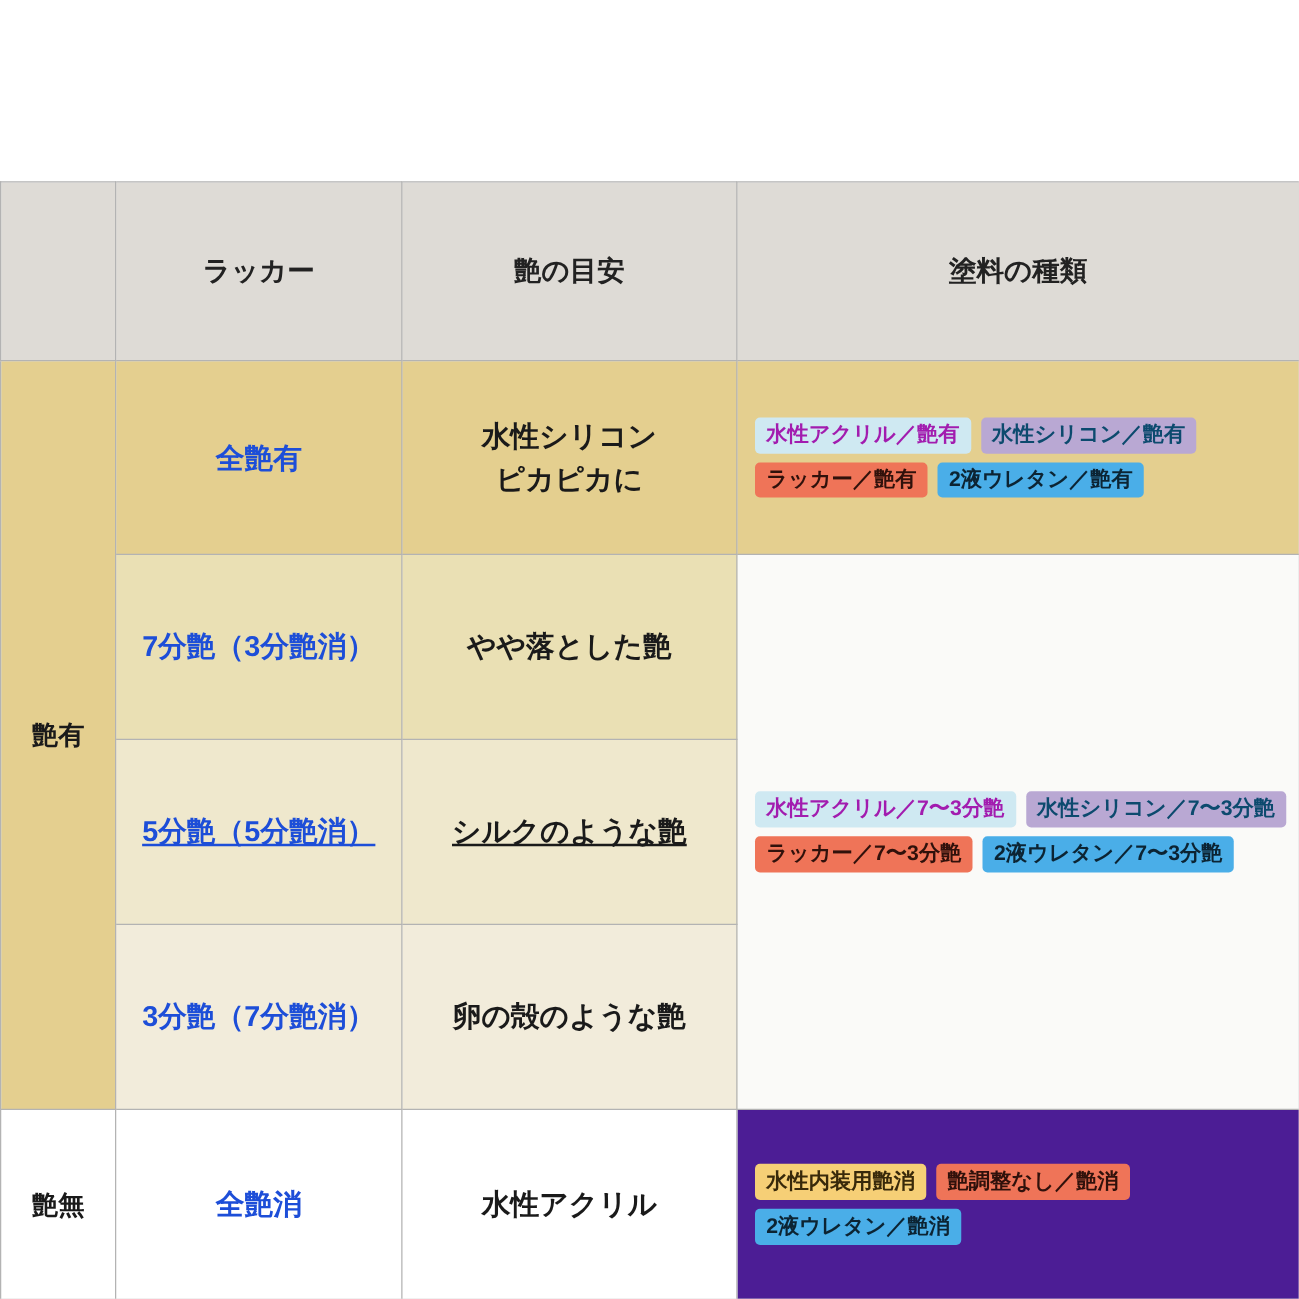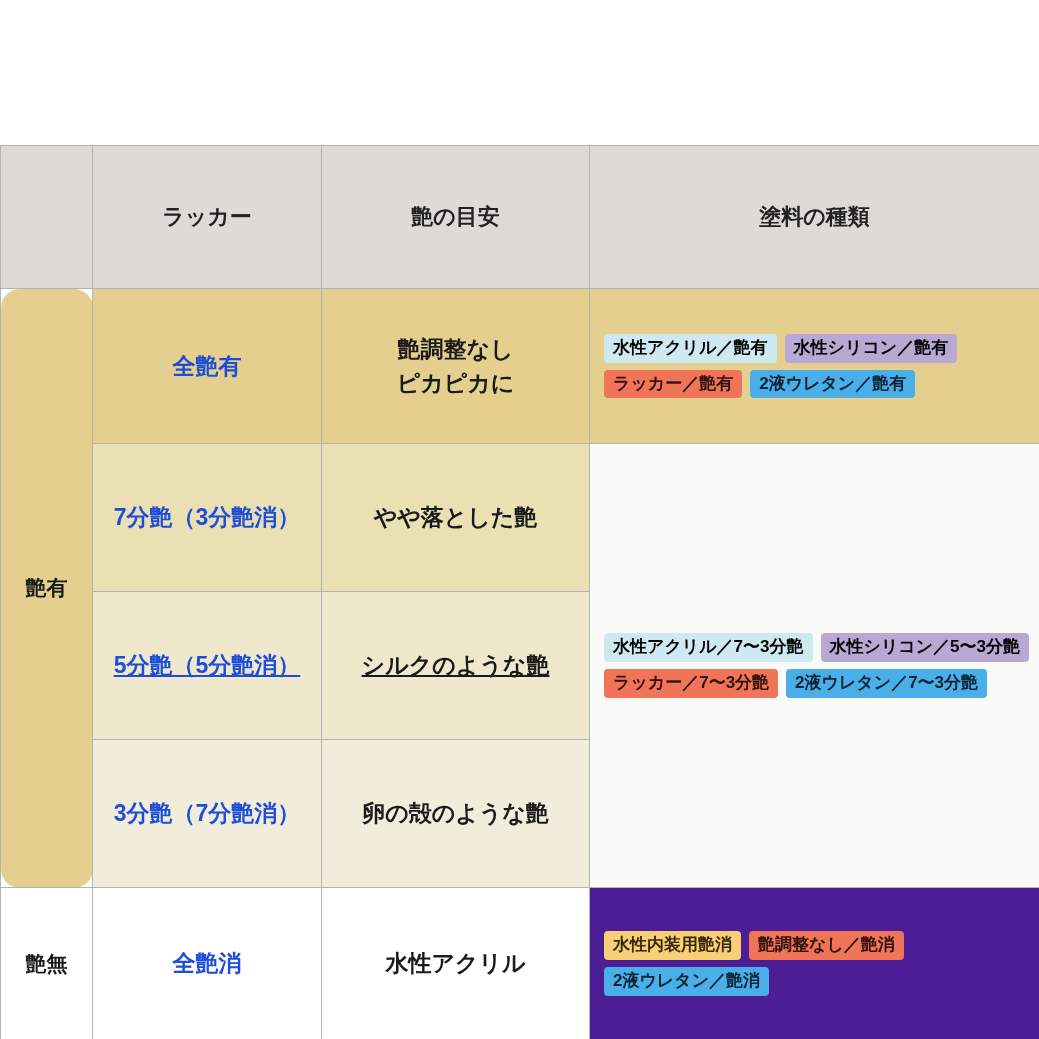--- a/index.html
+++ b/index.html
@@ -60,21 +60,20 @@
   .row-gloss td { background: #e4cf8f; }
   .row-7   td { background: #eae0b4; }
   .row-5   td { background: #efe8cd; text-decoration: underline; }
   .row-3   td { background: #f2ecdb; }
   .row-matte td { background: #ffffff; }
 
   .cell-label {
     font-size: 21px;
     font-weight: bold;
     color: #1a1a1a;
-    border-radius: 19px;
   }
   .cell-name {
     font-size: 23px;
     font-weight: bold;
     color: #1d4ed8;
   }
   .cell-desc {
     font-size: 23px;
     font-weight: bold;
     color: #1a1a1a;
@@ -104,22 +103,22 @@
   }
   .tag {
     display: inline-block;
     padding: 4px 9px 5px 9px;
     border-radius: 4px;
     font-size: 17px;
     font-weight: bold;
     white-space: nowrap;
     line-height: 1.15;
   }
-  .tag-acrylic { background: #cfe9f2; color: #000000; }
-  .tag-silicon { background: #b9a8d3; color: #000000; }
+  .tag-acrylic { background: #cfe9f2; color: #a21caf; }
+  .tag-silicon { background: #b9a8d3; color: #0c4a6e; }
   .tag-lacquer { background: #ef7458; color: #30110b; }
   .tag-urethane { background: #4aaee8; color: #0c2433; }
   .tag-interior { background: #f6cf76; color: #38290a; }
   .row-matte .tag-wrap { max-width: 400px; }
   .row-gloss .tag-wrap { max-width: 430px; }
 </style>
 </head>
 <body>
 
 <div class="page">
@@ -139,40 +138,40 @@
         <td>艶の目安</td>
         <td>塗料の種類</td>
       </tr>
     </thead>
     <tbody>
 
       <tr class="row-gloss" style="height:155px;">
         <td class="first-col cell-label" rowspan="4">艶有</td>
         <td class="cell-name">全艶有</td>
         <td class="cell-desc">
-          <div>艶調整なし</div>
+          <div>水性シリコン</div>
           <div>ピカピカに</div>
         </td>
         <td class="type-cell">
           <div class="tag-wrap">
             <span class="tag tag-acrylic">水性アクリル／艶有</span>
             <span class="tag tag-silicon">水性シリコン／艶有</span>
             <span class="tag tag-lacquer">ラッカー／艶有</span>
             <span class="tag tag-urethane">2液ウレタン／艶有</span>
           </div>
         </td>
       </tr>
 
       <tr class="row-7" style="height:148px;">
         <td class="cell-name">7分艶（3分艶消）</td>
         <td class="cell-desc">やや落とした艶</td>
         <td class="type-cell" rowspan="3">
           <div class="tag-wrap">
             <span class="tag tag-acrylic">水性アクリル／7〜3分艶</span>
-            <span class="tag tag-silicon">水性シリコン／5〜3分艶</span>
+            <span class="tag tag-silicon">水性シリコン／7〜3分艶</span>
             <span class="tag tag-lacquer">ラッカー／7〜3分艶</span>
             <span class="tag tag-urethane">2液ウレタン／7〜3分艶</span>
           </div>
         </td>
       </tr>
 
       <tr class="row-5" style="height:148px;">
         <td class="cell-name">5分艶（5分艶消）</td>
         <td class="cell-desc">シルクのような艶</td>
       </tr>

